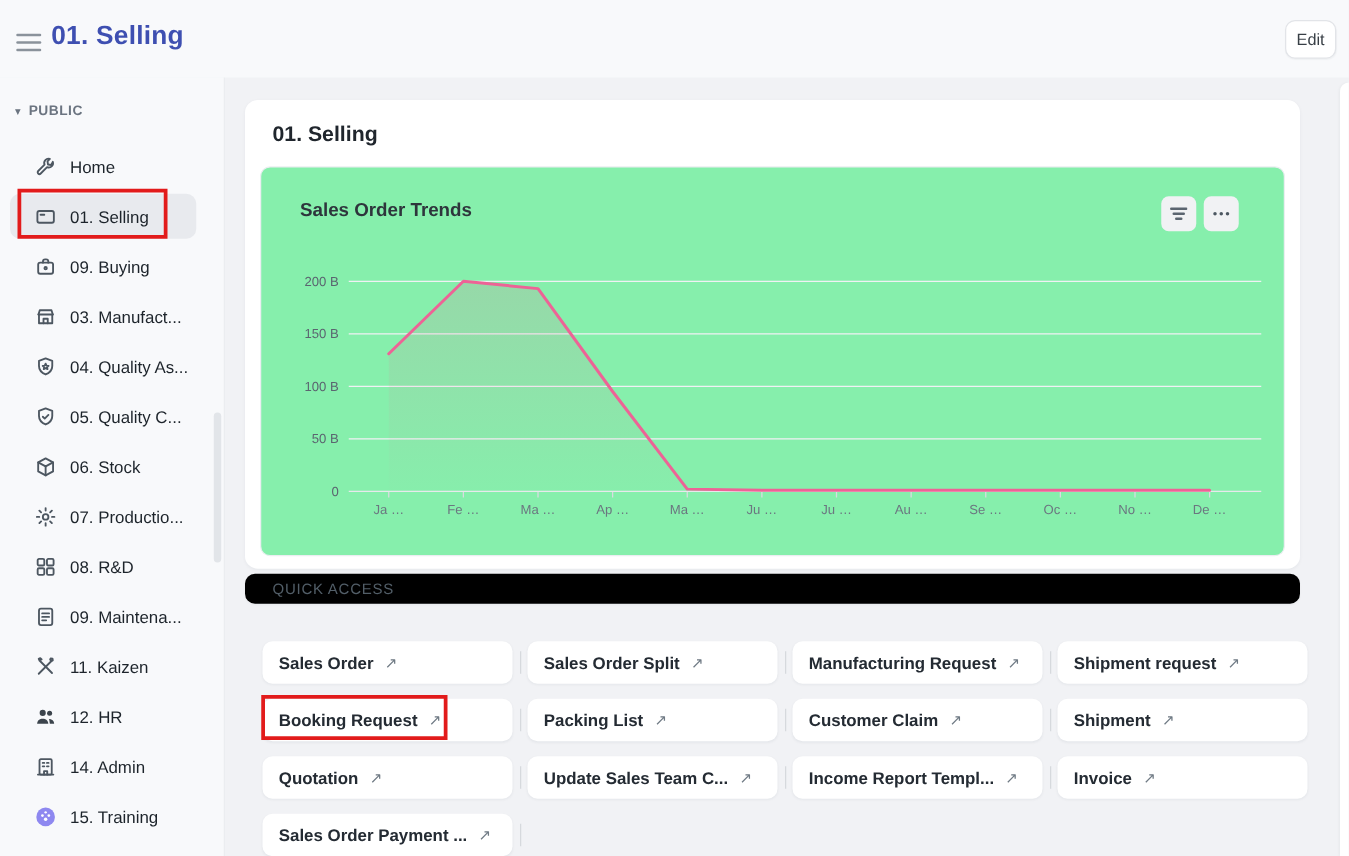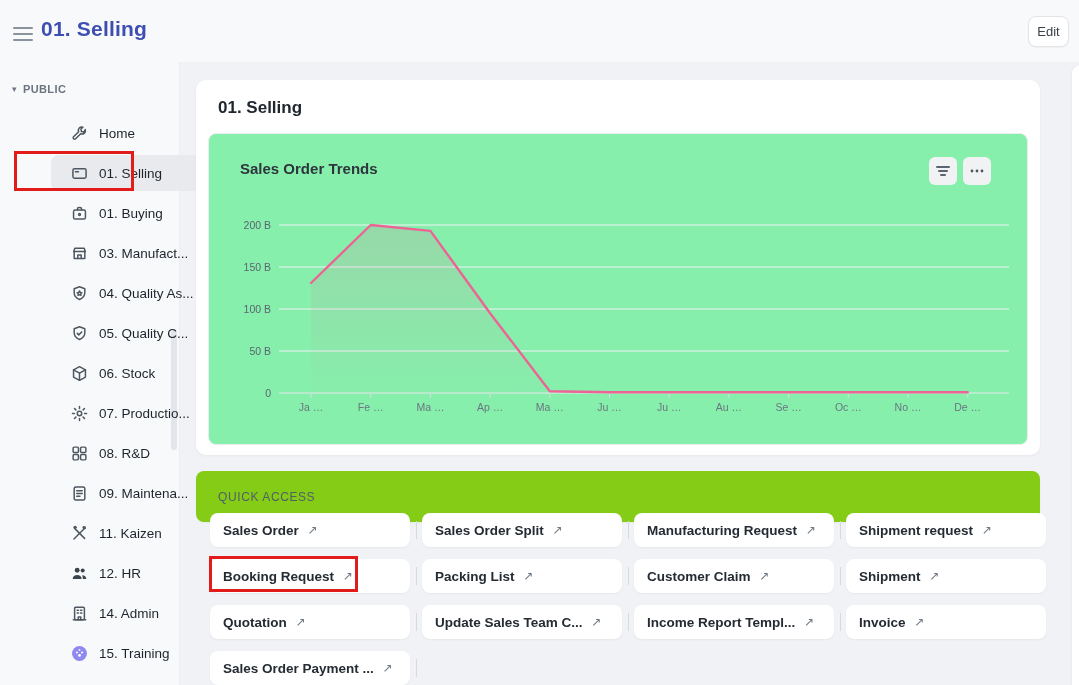--- a/index.html
+++ b/index.html
@@ -16,21 +16,21 @@
     box-shadow:0 1px 1px rgba(25,39,52,.04); cursor:pointer; }
   .btn-create { right:59px; width:134px; }
   .btn-edit { right:10px; width:41px; }
 
   
   .sidebar { position:absolute; left:0; top:62px; width:180px; height:623px; background:#f8f9fb; border-right:1px solid #ebedf0; }
   .section-head { position:absolute; left:12px; top:21px; display:flex; align-items:center; gap:6px;
     font-size:11px; font-weight:600; letter-spacing:.4px; color:#6b7480; cursor:pointer; }
   .chev { font-size:9px; color:#6b7480; }
   .side-list { position:absolute; left:0; top:51px; width:180px; }
-  .side-item { position:relative; height:40px; display:flex; align-items:center; padding-left:28px; cursor:pointer;margin-left:43px; }
+  .side-item { position:relative; height:40px; display:flex; align-items:center; padding-left:28px; cursor:pointer; }
   .side-item .pill { position:absolute; left:8px; top:2px; width:149px; height:36px; border-radius:8px; background:#e8eaee; }
   .side-icon { width:17px; height:17px; flex:0 0 17px; position:relative; z-index:1; }
   .side-icon svg { width:17px; height:17px; stroke:#4d5761; fill:none; stroke-width:1.4;
     stroke-linecap:round; stroke-linejoin:round; }
   .side-label { margin-left:11px; font-size:13.5px; color:#1d242b; position:relative; z-index:1; white-space:nowrap; }
   .side-scrollbar { position:absolute; right:2px; top:268px; width:6px; height:120px; border-radius:3px; background:#e2e5e9; cursor:pointer; }
 
   
   .main-card { position:absolute; left:196px; top:80px; width:844px; height:375px; background:#fff;
     border-radius:10px; box-shadow:0 1px 3px rgba(25,39,52,.05); }
@@ -39,21 +39,21 @@
   .chart-card { position:absolute; left:12px; top:53px; width:820px; height:312px; background:#86efac;
     border:1px solid #ebeef1; border-radius:8px; }
   .chart-title { position:absolute; left:31px; top:26px; font-size:15px; font-weight:600; color:#2e353c; }
   .chart-btn { position:absolute; top:23px; width:28px; height:28px; background:#f1f2f4; border-radius:6px;
     display:flex; align-items:center; justify-content:center; cursor:pointer; }
   .btn-filter { right:70px; } .btn-more { right:36px; }
   .chart-svg { position:absolute; left:0; top:0; }
   .ytick { font-size:10.5px; fill:#5b6570; }
   .xtick { font-size:10.5px; fill:#6b7680; }
 
-  .qa-bar { position:absolute; left:196px; top:471px; width:844px; height:51px; background:#84cc16; border-radius:8px;
+  .qa-bar { position:absolute; left:196px; top:459px; width:844px; height:24px; background:#000000; border-radius:8px;
     box-shadow:0 1px 2px rgba(25,39,52,.04); display:flex; align-items:center; }
   .qa-title { margin-left:22px; font-size:12px; font-weight:500; letter-spacing:.6px; color:#525e68; }
 
   .shortcuts { position:absolute; left:210px; top:513px; display:grid;
     grid-template-columns:repeat(4,200px); column-gap:13px; row-gap:12px;gap:12px; }
   .shortcut { position:relative; width:200px; height:34px; background:#fff; border-radius:8px;
     box-shadow:0 1px 2px rgba(25,39,52,.05); display:flex; align-items:center; padding:0 13px; cursor:pointer; }
   .shortcut .lbl { font-size:13.5px; font-weight:600; color:#242b33; white-space:nowrap; }
   .shortcut .arrow { margin-left:9px; font-size:12px; color:#6f7a84; }
   .shortcut .sep { position:absolute; right:-7px; top:8px; width:1px; height:18px; background:#d6d9dd; }
@@ -98,21 +98,21 @@
             <line x1="4.2" y1="6.4" x2="7" y2="6.4"></line>
           </svg></span>
         <span class="side-label">01. Selling</span>
       </div>
       <div class="side-item">
         <span class="side-icon"><svg viewBox="0 0 16 16">
             <rect x="2.4" y="4.8" width="11.2" height="8.4" rx="1.5"></rect>
             <path d="M6 4.8V4a1.6 1.6 0 0 1 1.6-1.6h.8A1.6 1.6 0 0 1 10 4v.8"></path>
             <circle cx="8" cy="9" r="0.9"></circle>
           </svg></span>
-        <span class="side-label">01. Buying</span>
+        <span class="side-label">09. Buying</span>
       </div>
       <div class="side-item">
         <span class="side-icon"><svg viewBox="0 0 16 16">
             <path d="M2.6 6.2 3.6 3h8.8l1 3.2"></path>
             <path d="M3 6.2v6.6h10V6.2"></path>
             <path d="M6.4 12.8V9.4h3.2v3.4"></path>
             <line x1="2.6" y1="6.2" x2="13.4" y2="6.2"></line>
           </svg></span>
         <span class="side-label">03. Manufact...</span>
       </div>

